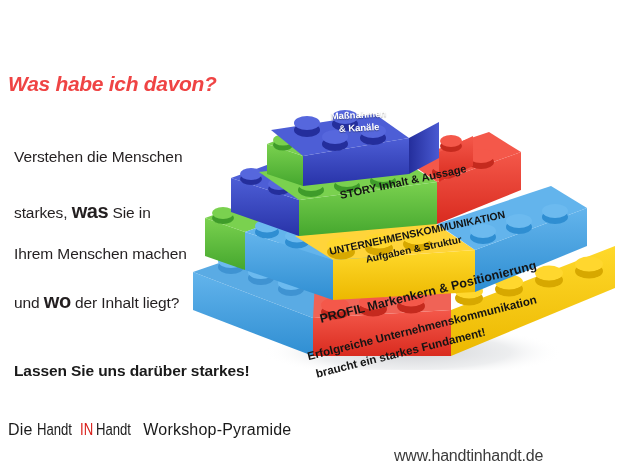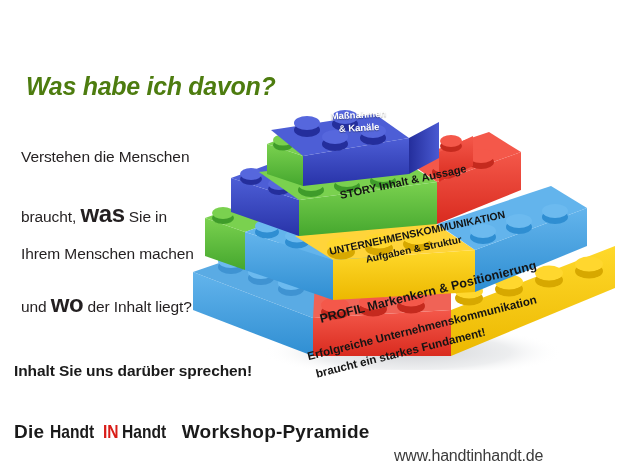--- a/index.html
+++ b/index.html
@@ -10,61 +10,61 @@
     width: 620px; height: 465px;
     position: relative;
     overflow: hidden;
     font-family: "Liberation Sans", sans-serif;
     color: #231f20;
   }
 
   
   #headline {
     position: absolute;
-    left: 26px; top: 72px;
-    font-size: 25px;
+    left: 8px; top: 72px;
+    font-size: 21px;
     font-weight: bold;
     font-style: italic;
     letter-spacing: -0.3px;
-    color: #4d7c0f;
+    color: #ef4444;
     white-space: nowrap;
   }
   .body-line {
     position: absolute;
-    left: 21px;
+    left: 14px;
     font-size: 15.5px;
     color: #231f20;
     white-space: nowrap;
     letter-spacing: -0.1px;
   }
   #line-1 { top: 148px; }
   #line-2 { top: 200px; }
   #line-3 { top: 245px; }
   #line-4 { top: 290px; }
   #line-cta {
     position: absolute;
     left: 14px; top: 362px;
     font-size: 15.5px;
     font-weight: bold;
     color: #1a1a1a;
     white-space: nowrap;
     letter-spacing: -0.1px;
   }
   .emph-big {
     font-weight: bold;
-    font-size: 24px;
+    font-size: 20px;
     letter-spacing: -0.4px;
   }
 
   
   #footer-brand {
     position: absolute;
-    left: 14px; top: 421px;
-    font-size: 19px;
-    font-weight: bold;
+    left: 8px; top: 421px;
+    font-size: 16px;
+    font-weight: normal;
     color: #1a1a1a;
     white-space: nowrap;
     letter-spacing: 0.2px;
   }
   #footer-brand .cond {
     font-family: "Liberation Sans Narrow", "Liberation Sans", sans-serif;
     transform: scaleX(0.82);
     display: inline-block;
     transform-origin: left center;
     letter-spacing: 0px;
@@ -149,30 +149,30 @@
   #lbl-caption .l2 { display: block; margin-left: 4px; }
 </style>
 </head>
 <body>
 
 <div id="headline">Was habe ich davon?</div>
 
 <div class="body-line" id="line-1">Verstehen die Menschen</div>
 
 <div class="body-line" id="line-2">
-  <span>braucht, </span><span class="emph-big">was</span><span> Sie in</span>
+  <span>starkes, </span><span class="emph-big">was</span><span> Sie in</span>
 </div>
 
 <div class="body-line" id="line-3">Ihrem Menschen machen</div>
 
 <div class="body-line" id="line-4">
   <span>und </span><span class="emph-big">wo</span><span> der Inhalt liegt?</span>
 </div>
 
-<div id="line-cta">Inhalt Sie uns darüber sprechen!</div>
+<div id="line-cta">Lassen Sie uns darüber starkes!</div>
 
 <div id="footer-brand">
   <span>Die </span><span class="cond">Handt</span><span class="cond in-red">IN</span><span class="cond">Handt</span><span> Workshop-Pyramide</span>
 </div>
 <div id="footer-url">www.handtinhandt.de</div>
 
 <div id="pyramid">
 
   <svg width="437" height="310" viewBox="0 0 437 310">
     <defs>

